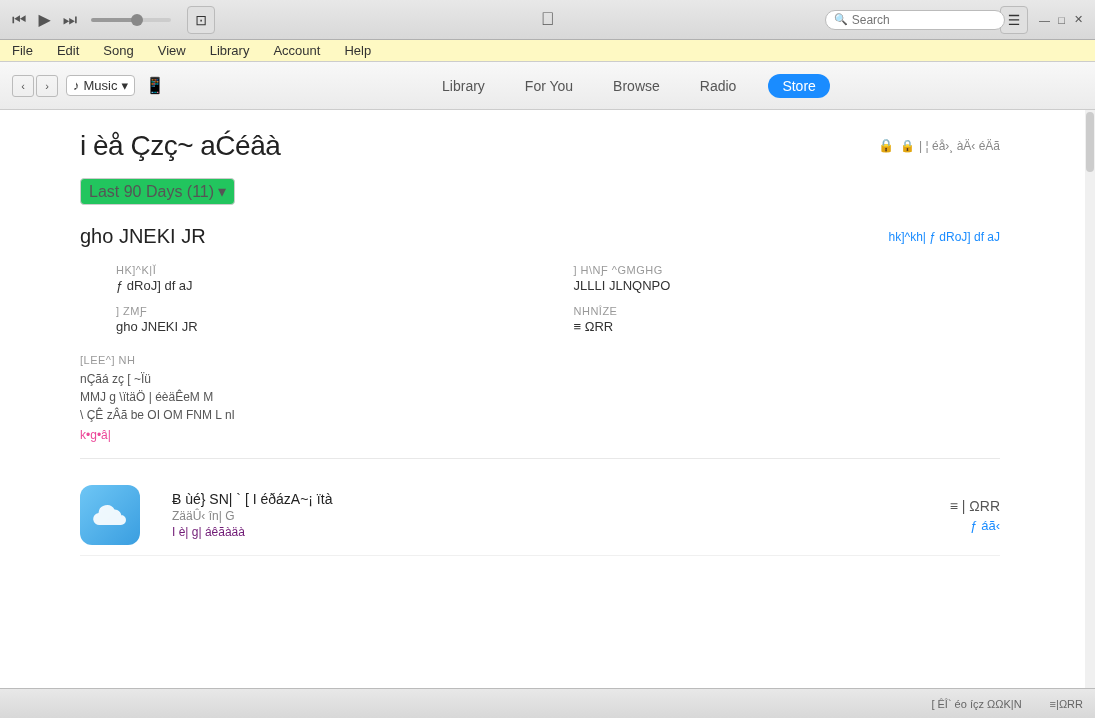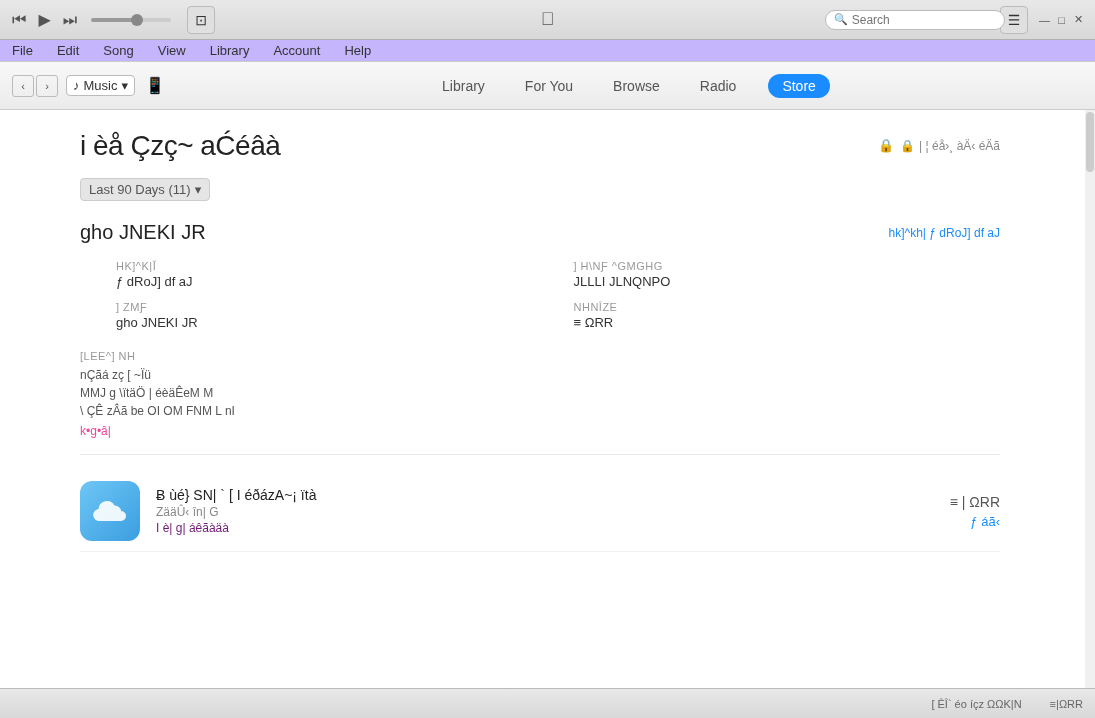--- a/index.html
+++ b/index.html
@@ -127,21 +127,21 @@
       width: 28px; height: 28px;
       display: flex; align-items: center; justify-content: center;
       cursor: pointer;
       margin-right: 6px;
       font-size: 14px;
     }
 
     
     .menu-bar {
       height: 22px;
-      background: #c4b5fd;
+      background: #fef9c3;
       border-bottom: 1px solid #ccc;
       display: flex;
       align-items: center;
       padding: 0 8px;
       gap: 16px;
     }
     .menu-item {
       font-size: 13px;
       color: #333;
       cursor: pointer;
@@ -262,25 +262,25 @@
       gap: 6px;
       color: #888;
       font-size: 12px;
       margin-top: 8px;
     }
     .lock-icon { font-size: 13px; }
 
     .dropdown-filter {
       display: inline-flex;
       align-items: center;
-      background: #e5e5e5;
+      background: #22c55e;
       border: 1px solid #ccc;
       border-radius: 4px;
       padding: 3px 8px;
-      font-size: 13px;
+      font-size: 16px;
       color: #555;
       cursor: pointer;
       gap: 4px;
       margin-bottom: 20px;
     }
 
     .section-title {
       font-size: 20px;
       font-weight: 400;
       color: #222;
@@ -343,20 +343,21 @@
       border: none;
       border-top: 1px solid #e8e8e8;
       margin: 16px 0;
     }
 
     .icloud-row {
       display: flex;
       align-items: center;
       padding: 10px 0;
       border-bottom: 1px solid #f0f0f0;
+      gap: 16px;
     }
     .icloud-icon-wrap {
       width: 60px; height: 60px;
       background: linear-gradient(135deg, #6ec6f5, #3a9ee0);
       border-radius: 12px;
       display: flex; align-items: center; justify-content: center;
       margin-right: 16px;
       flex-shrink: 0;
     }
     .icloud-icon-wrap svg { width: 36px; height: 28px; }

